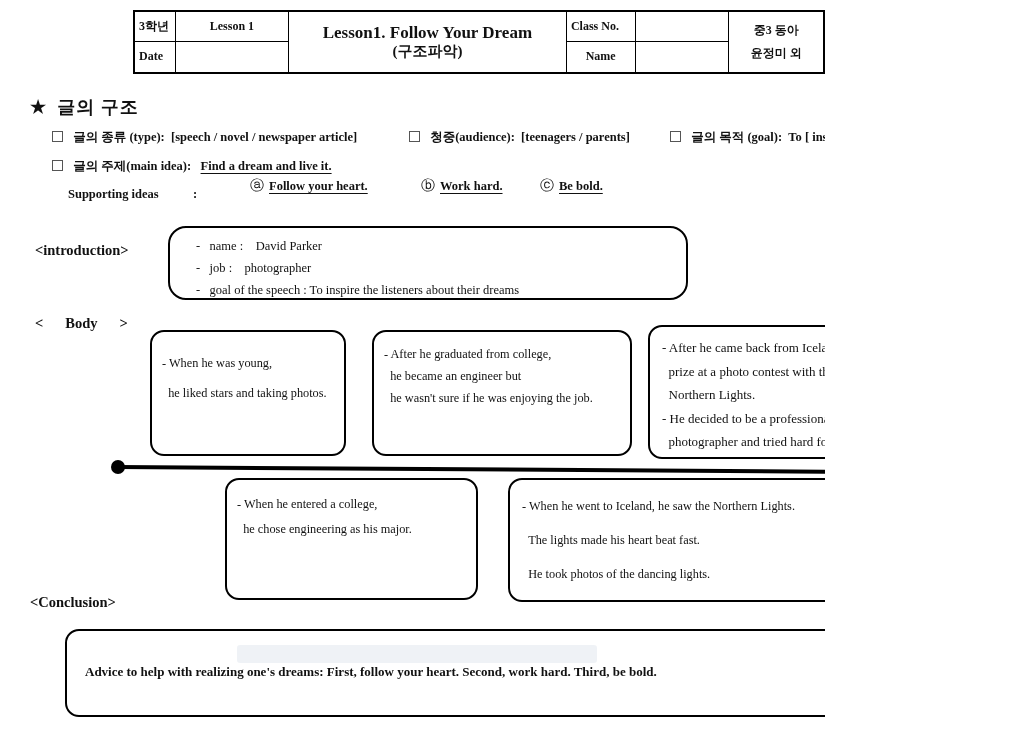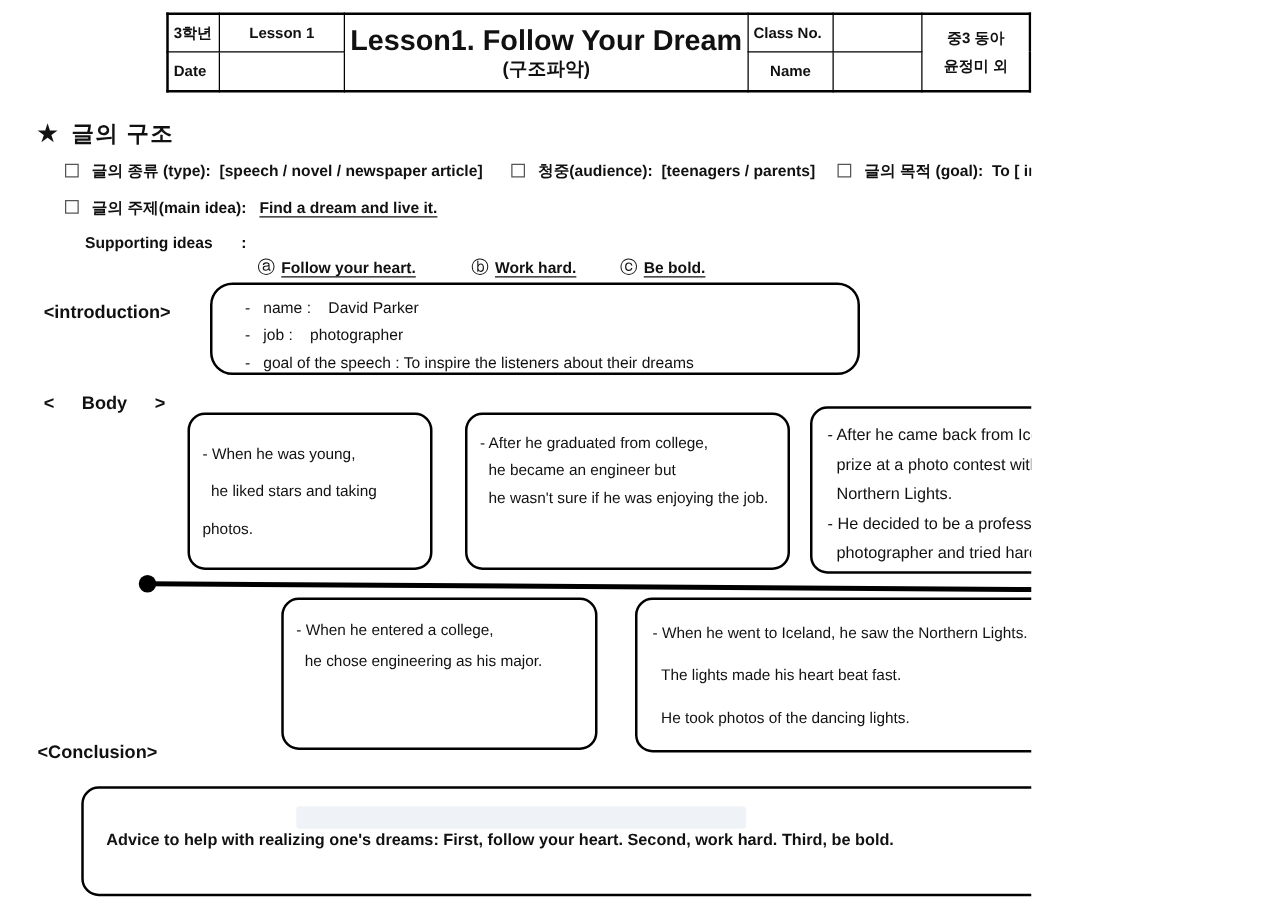--- a/index.html
+++ b/index.html
@@ -1,54 +1,54 @@
 <!DOCTYPE html>
 <html><head>
 <meta charset="utf-8">
 <style>
   html,body { margin:0; padding:0; background:#ffffff; }
   .page {
     position:relative; width:825px; height:729px; background:#fff;
-    font-family:Liberation Sans, sans-serif; color:#111;
+    font-family:Liberation Serif, serif; color:#111;
     overflow:hidden;
   }
 
   
   .header-table {
     position:absolute; left:133px; top:10px;
     border-collapse:collapse; table-layout:fixed;
     border:2px solid #000;
   }
   .header-table td {
     border:1.5px solid #000; padding:2px 4px; vertical-align:middle;
     font-size:12px; font-weight:bold; overflow:hidden; white-space:nowrap;
   }
   .cell-grade { text-align:left; }
   .cell-lesson { text-align:center; font-size:13px; }
   .cell-title { text-align:center; }
-  .cell-title .t1 { font-size:23px; font-weight:bold; line-height:1.15; }
+  .cell-title .t1 { font-size:17px; font-weight:bold; line-height:1.15; }
   .cell-title .t2 { font-size:15px; font-weight:bold; }
   .cell-class { text-align:left; vertical-align:top; }
   .cell-name { text-align:center; }
   .cell-pub { text-align:center; font-size:13px; line-height:1.9; }
 
   
   .sec-title { position:absolute; left:30px; top:95px; font-size:18px; font-weight:bold; letter-spacing:1px; }
   .sec-title .star { margin-right:10px; }
 
   .chk-row { position:absolute; font-size:12.5px; font-weight:bold; white-space:nowrap; }
   .chk {
     display:inline-block; width:9px; height:9px; border:1.5px solid #555;
     margin-right:7px; vertical-align:-1px; background:#fff;
   }
   .ul { text-decoration:underline; text-underline-offset:3px; }
 
   .sup-label { position:absolute; left:68px; top:187px; font-size:12.5px; font-weight:bold; }
   .sup-colon { position:absolute; left:193px; top:187px; font-size:12.5px; font-weight:bold; }
-  .sup-item { position:absolute; top:205px; font-size:12.5px; font-weight:bold; white-space:nowrap; }
+  .sup-item { position:absolute; top:177px; font-size:12.5px; font-weight:bold; white-space:nowrap;margin-left:44px; }
   .sup-item .marker { font-weight:normal; margin-right:5px; font-size:14px; }
 
   
   .zone-label { position:absolute; font-size:14.5px; font-weight:bold; white-space:pre; }
 
   
   .rbox {
     position:absolute; border:2px solid #000; border-radius:14px; background:#fff;
     font-size:12.5px; line-height:22px; white-space:pre-wrap; box-sizing:border-box;
   }

